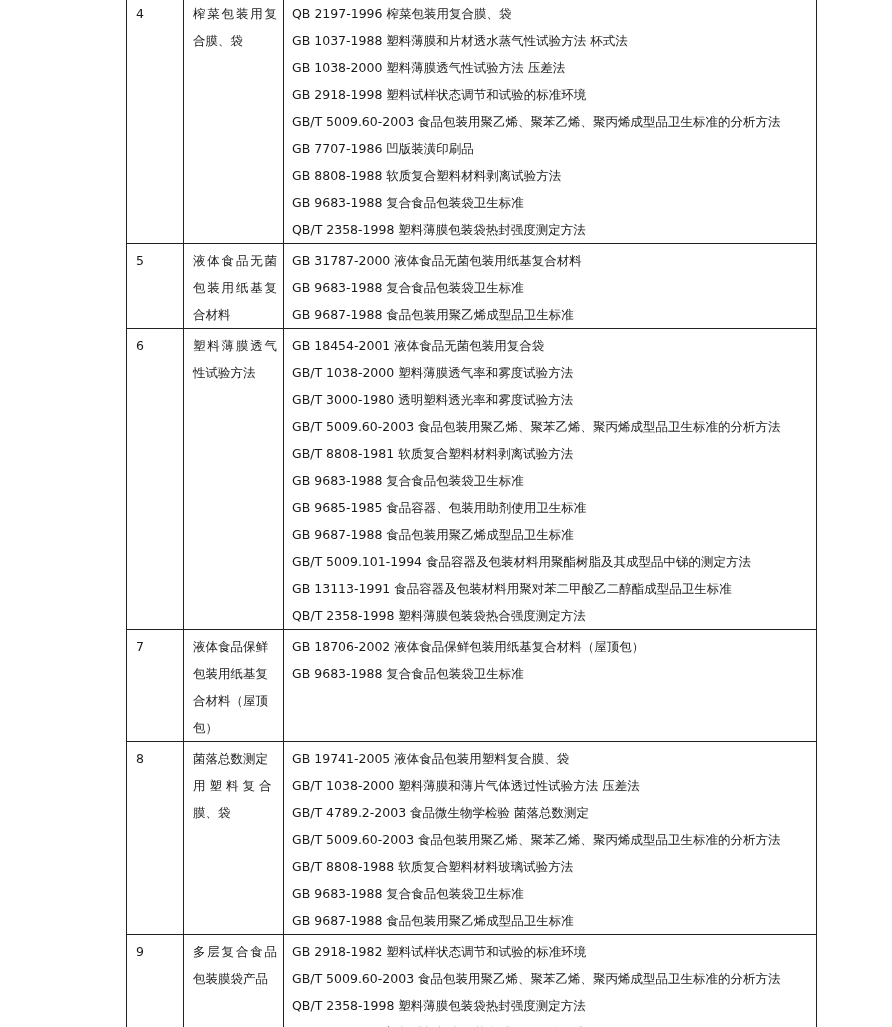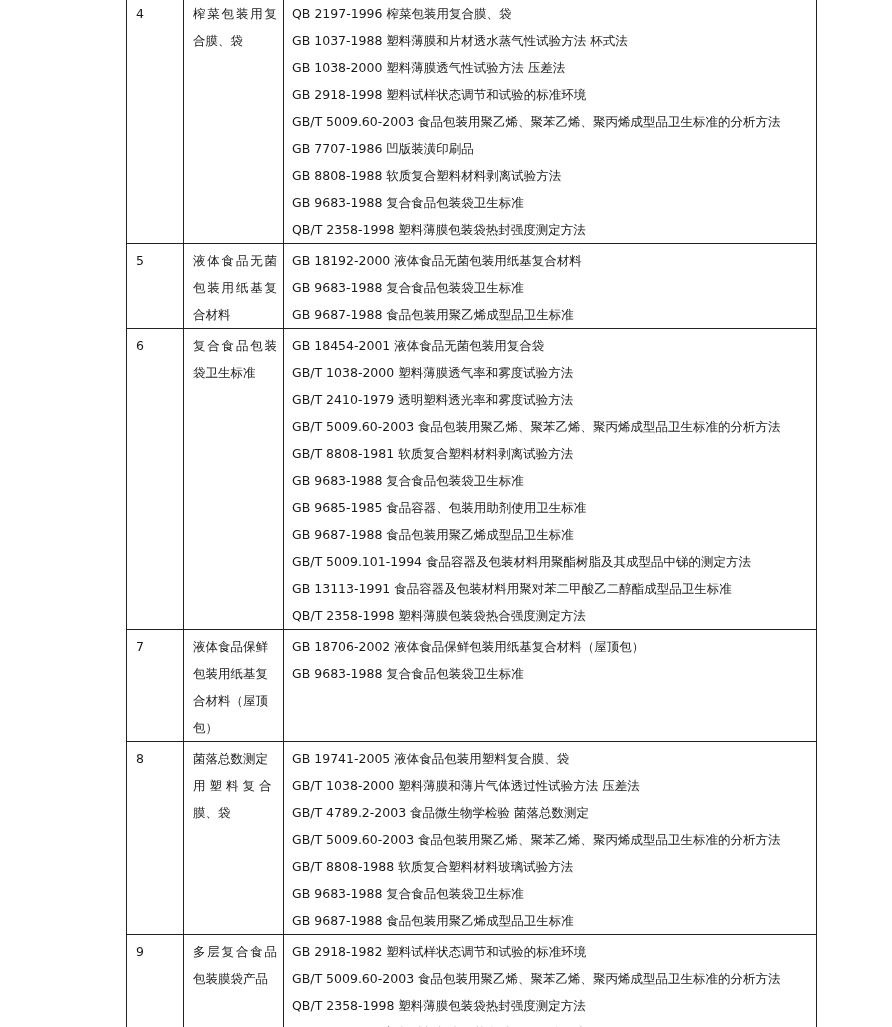--- a/index.html
+++ b/index.html
@@ -42,33 +42,33 @@
           <span class="line">GB 8808-1988  软质复合塑料材料剥离试验方法</span>
           <span class="line">GB 9683-1988  复合食品包装袋卫生标准</span>
           <span class="line">QB/T 2358-1998    塑料薄膜包装袋热封强度测定方法</span>
         </td>
       </tr>
 
       <tr>
         <td class="no">5</td>
         <td class="name">液体食品无菌包装用纸基复合材料</td>
         <td class="std">
-          <span class="line">GB 18192-2000 液体食品无菌包装用纸基复合材料</span>
+          <span class="line">GB 31787-2000 液体食品无菌包装用纸基复合材料</span>
           <span class="line">GB 9683-1988  复合食品包装袋卫生标准</span>
           <span class="line">GB 9687-1988  食品包装用聚乙烯成型品卫生标准</span>
         </td>
       </tr>
 
       <tr>
         <td class="no">6</td>
-        <td class="name">复合食品包装袋卫生标准</td>
+        <td class="name">塑料薄膜透气性试验方法</td>
         <td class="std">
           <span class="line">GB 18454-2001 液体食品无菌包装用复合袋</span>
           <span class="line">GB/T 1038-2000  塑料薄膜透气率和雾度试验方法</span>
-          <span class="line">GB/T 2410-1979  透明塑料透光率和雾度试验方法</span>
+          <span class="line">GB/T 3000-1980  透明塑料透光率和雾度试验方法</span>
           <span class="line">GB/T 5009.60-2003  食品包装用聚乙烯、聚苯乙烯、聚丙烯成型品卫生标准的分析方法</span>
           <span class="line">GB/T 8808-1981  软质复合塑料材料剥离试验方法</span>
           <span class="line">GB 9683-1988  复合食品包装袋卫生标准</span>
           <span class="line">GB 9685-1985  食品容器、包装用助剂使用卫生标准</span>
           <span class="line">GB 9687-1988  食品包装用聚乙烯成型品卫生标准</span>
           <span class="line">GB/T 5009.101-1994  食品容器及包装材料用聚酯树脂及其成型品中锑的测定方法</span>
           <span class="line">GB 13113-1991  食品容器及包装材料用聚对苯二甲酸乙二醇酯成型品卫生标准</span>
           <span class="line">QB/T 2358-1998  塑料薄膜包装袋热合强度测定方法</span>
         </td>
       </tr>

